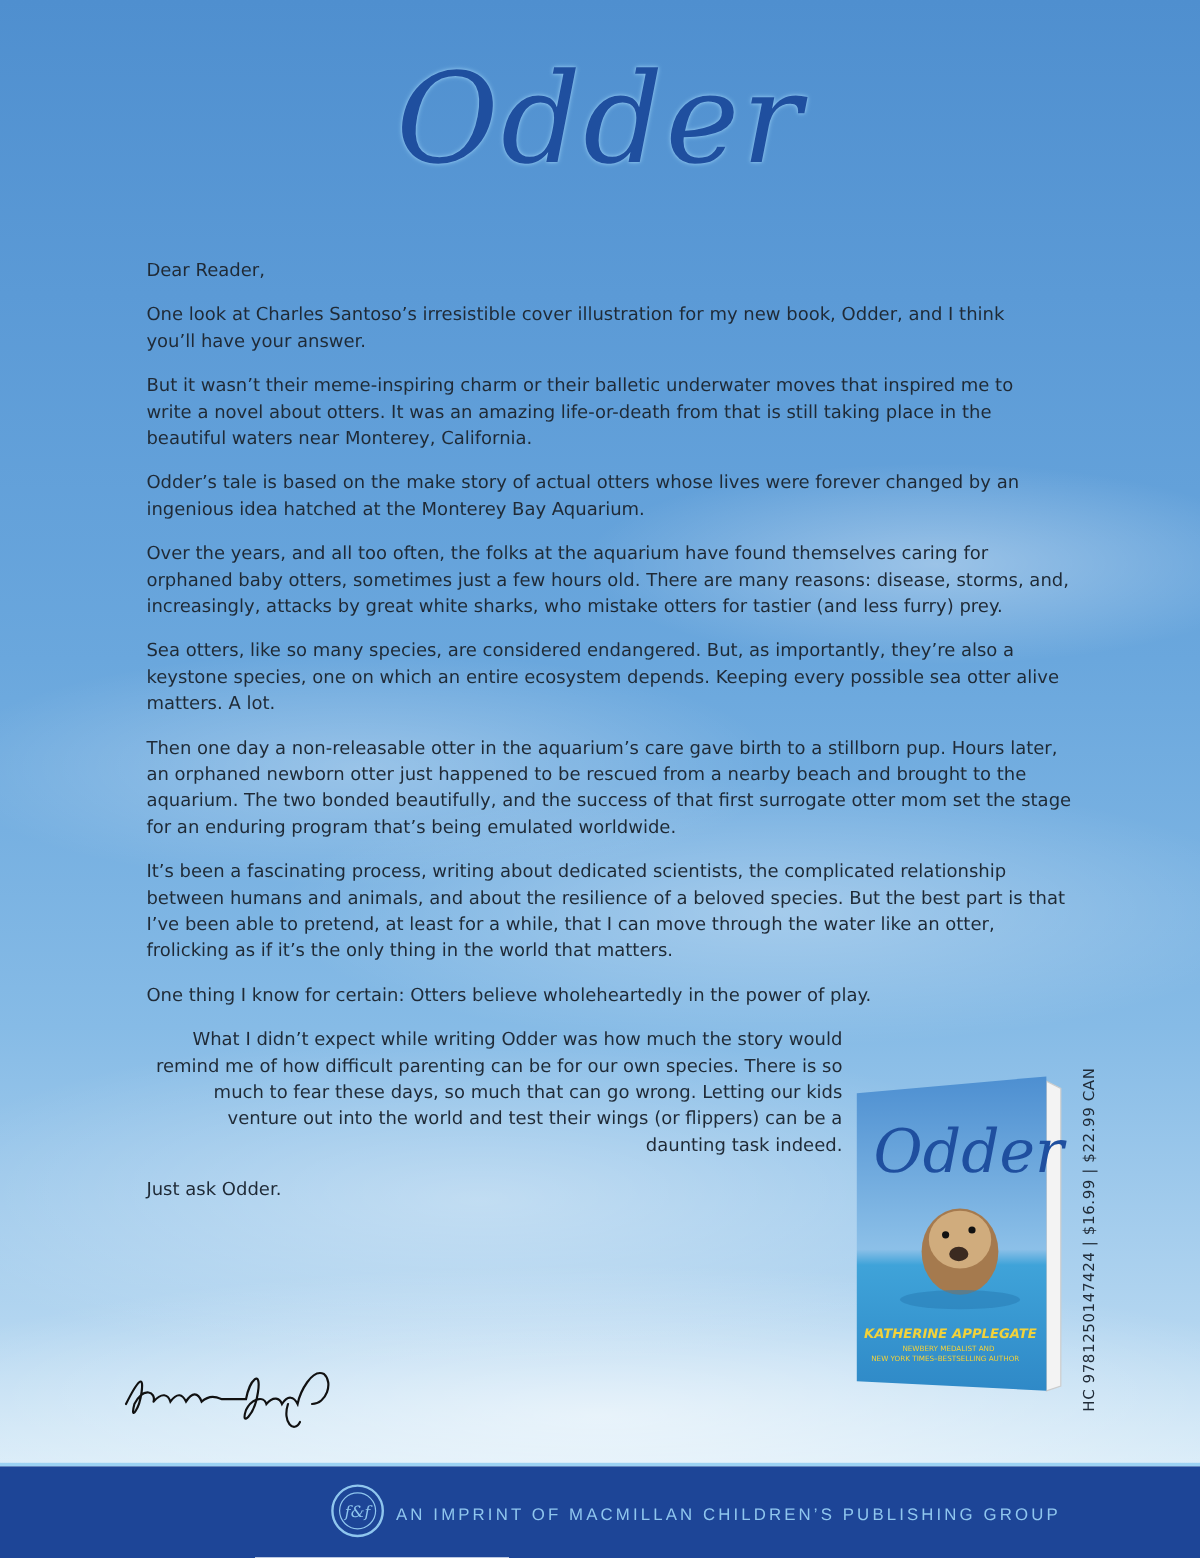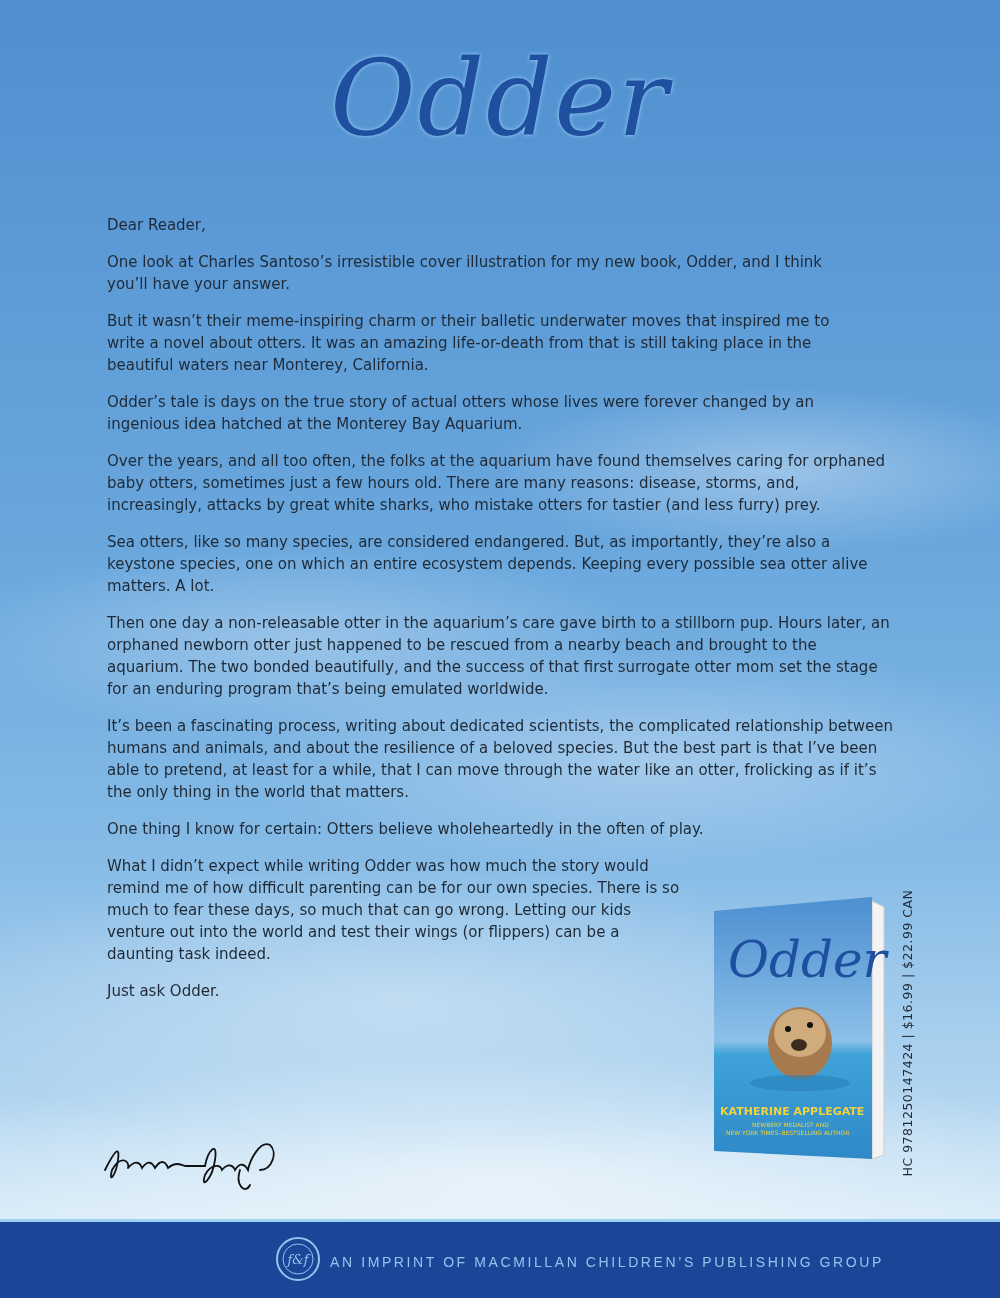--- a/index.html
+++ b/index.html
@@ -11,22 +11,22 @@
       radial-gradient(ellipse 500px 140px at 300px 640px, rgba(255,255,255,0.28), rgba(255,255,255,0) 70%),
       radial-gradient(ellipse 600px 160px at 650px 760px, rgba(255,255,255,0.30), rgba(255,255,255,0) 70%),
       radial-gradient(ellipse 700px 200px at 400px 1000px, rgba(255,255,255,0.35), rgba(255,255,255,0) 70%),
       radial-gradient(ellipse 900px 180px at 500px 1180px, rgba(255,255,255,0.55), rgba(255,255,255,0) 70%),
       linear-gradient(180deg,#4f8fcf 0%,#5b9ad6 20%,#6aa7dd 45%,#86bbe6 70%,#b2d5f0 90%,#d9ecf8 100%);}
   .title{position:absolute;left:0;width:1000px;top:38px;text-align:center;
     font-family:"DejaVu Serif",serif;font-style:italic;font-size:104px;
     color:#1f4f9f;letter-spacing:2px;
     text-shadow:0 0 2px #8cc4ee,0 0 4px #8cc4ee;}
   .letter{position:absolute;left:106px;top:214px;width:790px;font-size:15px;line-height:22px;}
-  .letter p{margin:0 0 15px 1px;}
-  .narrow{width:580px;}
+  .letter p{margin:0 0 15px 16px;}
+  .narrow{width:580px;text-align:right;}
   .signature{position:absolute;left:100px;top:1130px;width:180px;height:70px;}
   .book{position:absolute;left:712px;top:893px;width:180px;height:268px;}
   .isbn{position:absolute;left:896px;top:915px;width:22px;height:235px;}
   .isbn span{position:absolute;left:50%;top:50%;white-space:nowrap;
     transform:translate(-50%,-50%) rotate(-90deg);font-size:12.5px;color:#1f2a36;letter-spacing:0.5px;}
   .footer{position:absolute;left:0;top:1222px;width:1000px;height:76px;background:#1d4597;}
   .footer-line{position:absolute;left:0;top:1219px;width:1000px;height:3px;background:#9cd2f3;}
   .logo{position:absolute;left:275px;top:1236px;width:46px;height:46px;}
   .imprint{position:absolute;left:330px;top:1254px;font-size:14px;letter-spacing:2.6px;color:#8fc6ee;
     font-family:"Liberation Sans",sans-serif;}
@@ -35,26 +35,26 @@
 <body>
 
 <div class="sky"></div>
 
 <div class="title">Odder</div>
 
 <div class="letter">
   <p>Dear Reader,</p>
   <p style="width:730px">One look at Charles Santoso’s irresistible cover illustration for my new book, Odder, and I think you’ll have your answer.</p>
   <p style="width:730px">But it wasn’t their meme-inspiring charm or their balletic underwater moves that inspired me to write a novel about otters. It was an amazing life-or-death from that is still taking place in the beautiful waters near Monterey, California.</p>
-  <p style="width:760px">Odder’s tale is days on the true story of actual otters whose lives were forever changed by an ingenious idea hatched at the Monterey Bay Aquarium.</p>
+  <p style="width:760px">Odder’s tale is based on the make story of actual otters whose lives were forever changed by an ingenious idea hatched at the Monterey Bay Aquarium.</p>
   <p>Over the years, and all too often, the folks at the aquarium have found themselves caring for orphaned baby otters, sometimes just a few hours old. There are many reasons: disease, storms, and, increasingly, attacks by great white sharks, who mistake otters for tastier (and less furry) prey.</p>
   <p>Sea otters, like so many species, are considered endangered. But, as importantly, they’re also a keystone species,  one on which an entire ecosystem depends. Keeping every possible sea otter alive matters. A lot.</p>
   <p>Then one day a non-releasable otter in the aquarium’s care gave birth to a stillborn pup. Hours later, an orphaned newborn otter just happened to be rescued from a nearby beach and brought to the aquarium. The two bonded beautifully, and the success of that first surrogate otter mom set the stage for an enduring program that’s being emulated worldwide.</p>
   <p>It’s been a fascinating process, writing about dedicated scientists, the complicated relationship between humans and animals, and about the resilience of a beloved species. But the best part is that I’ve been able to pretend, at least for a while, that I can move through the water like an otter, frolicking as if it’s the only thing in the world that matters.</p>
-  <p>One thing I know for certain: Otters believe wholeheartedly in the often of play.</p>
+  <p>One thing I know for certain: Otters believe wholeheartedly in the power of play.</p>
   <p class="narrow">What I didn’t expect while writing Odder was how much the story would remind me of how difficult parenting can be for our own species. There is so much to fear these days, so much that can go wrong. Letting our kids venture out into the world and test their wings (or flippers) can be a daunting task indeed.</p>
   <p>Just ask Odder.</p>
 </div>
 
 <svg class="signature" viewBox="0 0 180 70">
   <path d="M5 40 C15 20,20 15,18 30 C16 45,8 55,12 40 C20 25,30 30,28 38 M28 38 C35 30,40 32,42 38 C48 30,52 32,55 38 C60 30,65 30,68 38 C75 32,80 34,85 36 L105 36 C108 20,118 10,115 30 C112 50,100 60,105 45 C110 35,120 33,122 40 C128 33,133 35,135 40 C140 32,145 34,148 40 C150 30,160 10,170 15 C178 22,172 40,160 40 M140 40 C135 55,145 65,150 55" fill="none" stroke="#111" stroke-width="1.8" stroke-linecap="round"></path>
   <title>Katherine Applegate</title>
 </svg>
 
 <div class="book">
@@ -70,21 +70,21 @@
     <polygon points="160,8 172,14 172,262 160,266" fill="#f3f3f3" stroke="#ccc"></polygon>
     <polygon points="2,18 160,4 160,266 2,258" fill="url(#cov)"></polygon>
     <ellipse cx="88" cy="150" rx="32" ry="36" fill="#a57a4e"></ellipse>
     <ellipse cx="88" cy="140" rx="26" ry="24" fill="#d0ac7d"></ellipse>
     <circle cx="76" cy="136" r="3" fill="#111"></circle>
     <circle cx="98" cy="132" r="3" fill="#111"></circle>
     <ellipse cx="87" cy="152" rx="8" ry="6" fill="#3b2a20"></ellipse>
     <ellipse cx="88" cy="190" rx="50" ry="8" fill="#2a7fb8" opacity="0.6"></ellipse>
   </svg>
   <div style="position:absolute;left:16px;top:38px;font-family:'DejaVu Serif',serif;font-style:italic;font-size:50px;color:#1f4f9f;">Odder</div>
-  <div style="position:absolute;left:8px;top:212px;font-size:11px;font-weight:bold;color:#f2d23a;white-space:nowrap;">KATHERINE APPLEGATE</div>
+  <div style="position:absolute;left:8px;top:212px;font-size:11px;font-weight:bold;color:#f2d23a;white-space:nowrap;font-style:italic;">KATHERINE APPLEGATE</div>
   <div style="position:absolute;left:40px;top:228px;font-size:6px;color:#f2d23a;white-space:nowrap;">NEWBERY MEDALIST AND</div>
   <div style="position:absolute;left:14px;top:236px;font-size:6px;color:#f2d23a;white-space:nowrap;">NEW YORK TIMES–BESTSELLING AUTHOR</div>
 </div>
 
 <div class="isbn">
   <span>HC 9781250147424  |  $16.99 | $22.99 CAN</span>
 </div>
 
 <div class="footer-line"></div>
 <div class="footer"></div>

